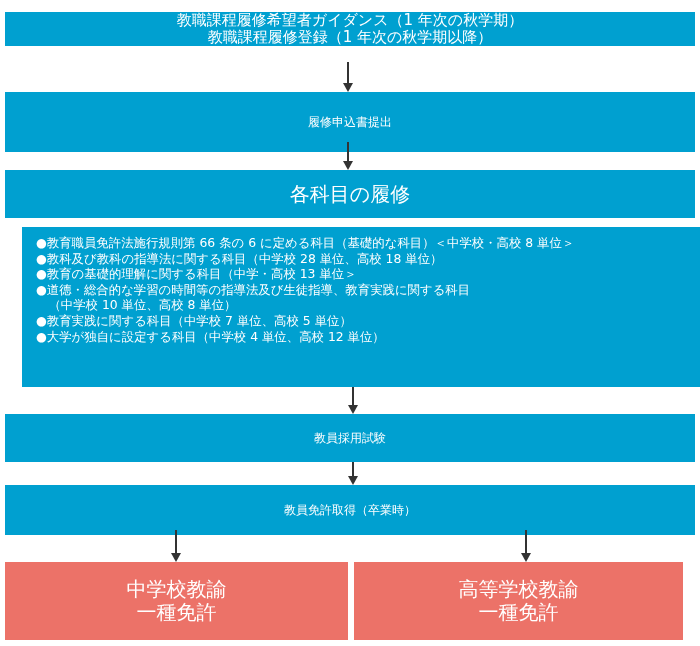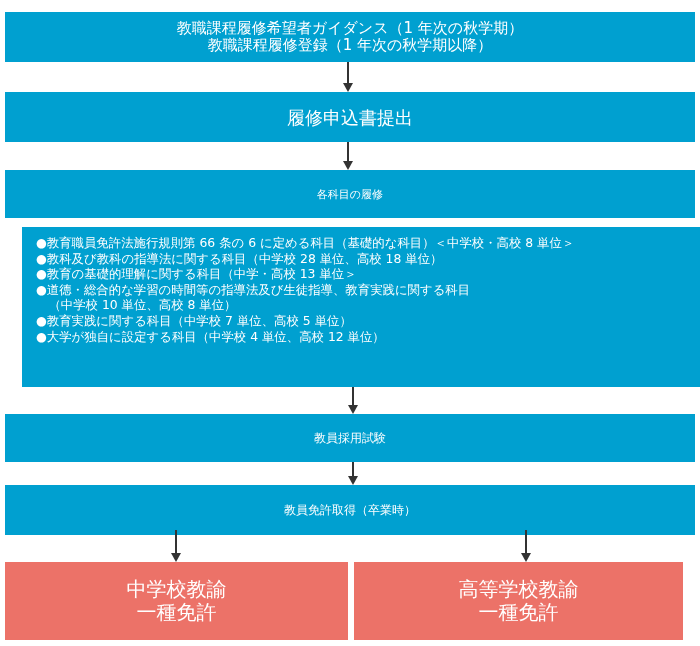--- a/index.html
+++ b/index.html
@@ -15,32 +15,32 @@
          display:flex; flex-direction:column; align-items:center; justify-content:center;
          font-size:20px; line-height:23px; text-align:center; }
   .arrow { position:absolute; width:2px; background:#333; }
   .arrow::after { content:""; position:absolute; bottom:-2px; left:-4px;
                   border-left:5px solid transparent; border-right:5px solid transparent;
                   border-top:9px solid #333; }
 </style>
 </head>
 <body>
 
-<div class="box" style="top:12px;height:50px;">
+<div class="box" style="top:12px;height:34px;">
   <div>教職課程履修希望者ガイダンス（1 年次の秋学期）</div>
   <div>教職課程履修登録（1 年次の秋学期以降）</div>
 </div>
 <div class="arrow" style="left:347px;top:62px;height:28px;"></div>
 
-<div class="box" style="top:92px;height:50px;font-size:18px;">
+<div class="box" style="top:92px;height:60px;font-size:12px;">
   <div>履修申込書提出</div>
 </div>
 <div class="arrow" style="left:347px;top:142px;height:26px;"></div>
 
-<div class="box" style="top:170px;height:48px;font-size:11px;">
+<div class="box" style="top:170px;height:48px;font-size:20px;">
   <div>各科目の履修</div>
 </div>
 
 <div class="list">
   <div>●教育職員免許法施行規則第 66 条の 6 に定める科目（基礎的な科目）＜中学校・高校 8 単位＞</div>
   <div>●教科及び教科の指導法に関する科目（中学校 28 単位、高校 18 単位）</div>
   <div>●教育の基礎的理解に関する科目（中学・高校 13 単位＞</div>
   <div>●道徳・総合的な学習の時間等の指導法及び生徒指導、教育実践に関する科目</div>
   <div>　（中学校 10 単位、高校 8 単位）</div>
   <div>●教育実践に関する科目（中学校 7 単位、高校 5 単位）</div>

